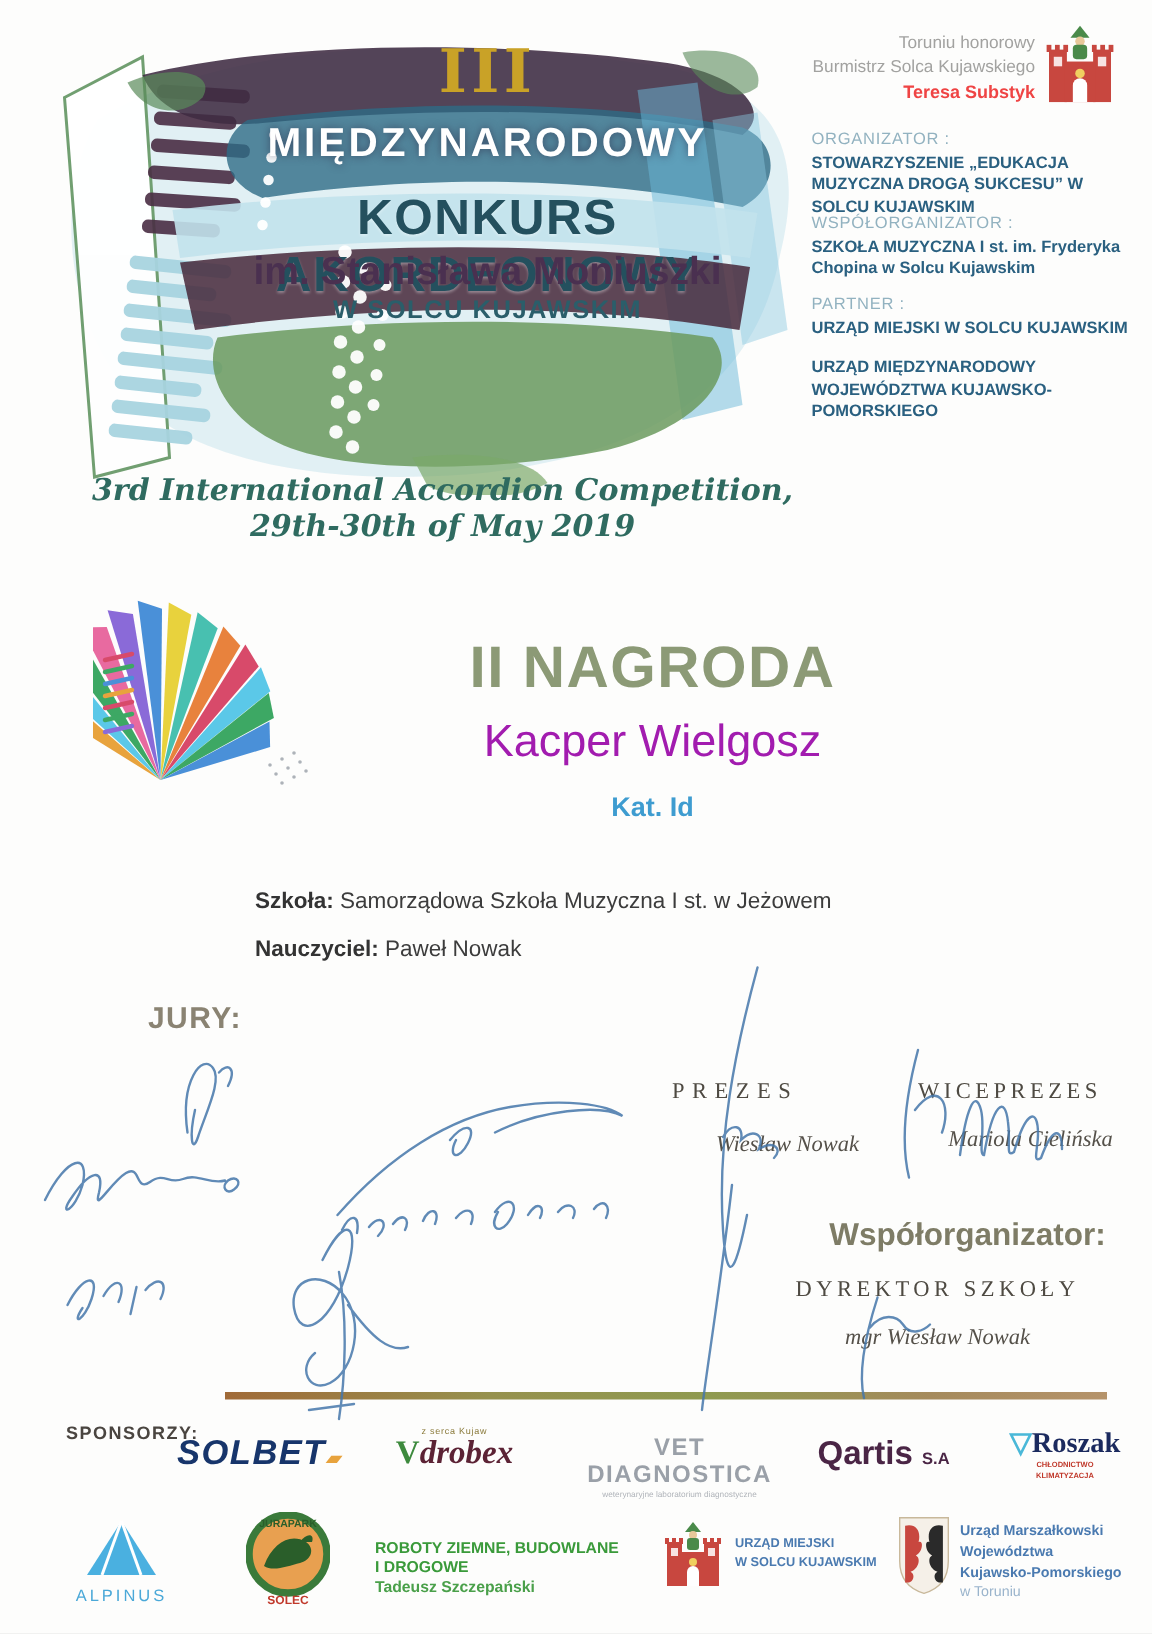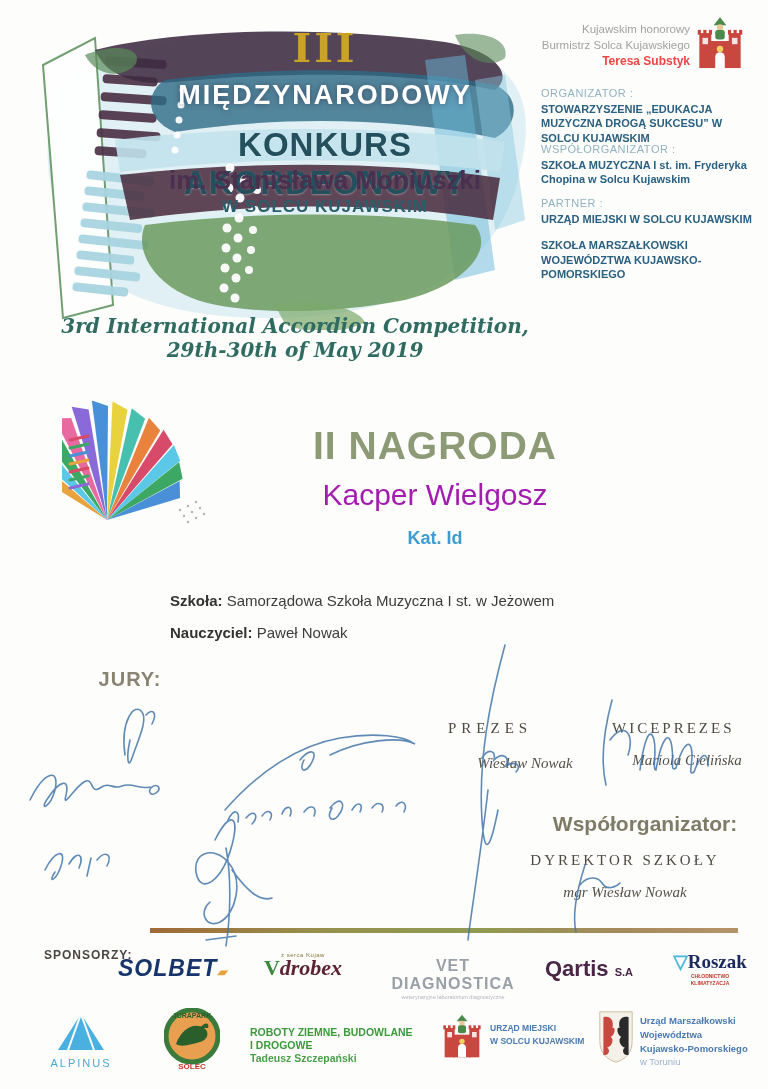--- a/index.html
+++ b/index.html
@@ -141,21 +141,21 @@
     </g>
   </svg>
 
   <div class="abs hdr-text edition">III</div>
   <div class="abs hdr-text t1">MIĘDZYNARODOWY</div>
   <div class="abs hdr-text t2">KONKURS AKORDEONOWY</div>
   <div class="abs hdr-text t3">im. Stanisława Moniuszki</div>
   <div class="abs hdr-text t4">W SOLCU KUJAWSKIM</div>
 
   <div class="abs patron">
-    <div>Kujawskim honorowy</div>
+    <div>Toruniu honorowy</div>
     <div>Burmistrz Solca Kujawskiego</div>
     <b>Teresa Substyk</b>
   </div>
   <svg class="abs crest-top" viewBox="0 0 60 78">
     <path d="M22,14 L30,4 L38,14 Z" fill="#4a8a4a"></path>
       <circle cx="30" cy="17" r="4" fill="#e8c89a"></circle>
     <rect x="24" y="20" width="12" height="12" rx="3" fill="#4a8a4a"></rect>
     <rect x="4" y="24" width="15" height="44" fill="#c8473f"></rect>
     <rect x="41" y="24" width="15" height="44" fill="#c8473f"></rect>
     <rect x="2" y="20" width="4" height="6" fill="#c8473f"></rect>
@@ -176,21 +176,21 @@
   </div>
   <div class="abs rcol" style="top:142px">
     <div class="rlabel">WSPÓŁORGANIZATOR :</div>
     <div class="rtext">SZKOŁA MUZYCZNA I st. im. Fryderyka Chopina w Solcu Kujawskim</div>
   </div>
   <div class="abs rcol" style="top:196px">
     <div class="rlabel">PARTNER :</div>
     <div class="rtext">URZĄD MIEJSKI W SOLCU KUJAWSKIM</div>
   </div>
   <div class="abs rcol" style="top:238px">
-    <div class="rtext">SZKOŁA MARSZAŁKOWSKI WOJEWÓDZTWA KUJAWSKO-POMORSKIEGO</div>
+    <div class="rtext">URZĄD MIĘDZYNARODOWY WOJEWÓDZTWA KUJAWSKO-POMORSKIEGO</div>
   </div>
 
   <div class="abs subtitle">3rd International Accordion Competition, 29th-30th of May 2019</div>
 
   <svg class="abs fanlogo" viewBox="0 0 225 145">
     <g>
       <g transform="rotate(-52 45 128)">
           <polygon points="45,128 34,26 50,32" fill="#e8a33d"></polygon>
         </g>
       <g transform="rotate(-42 45 128)">

